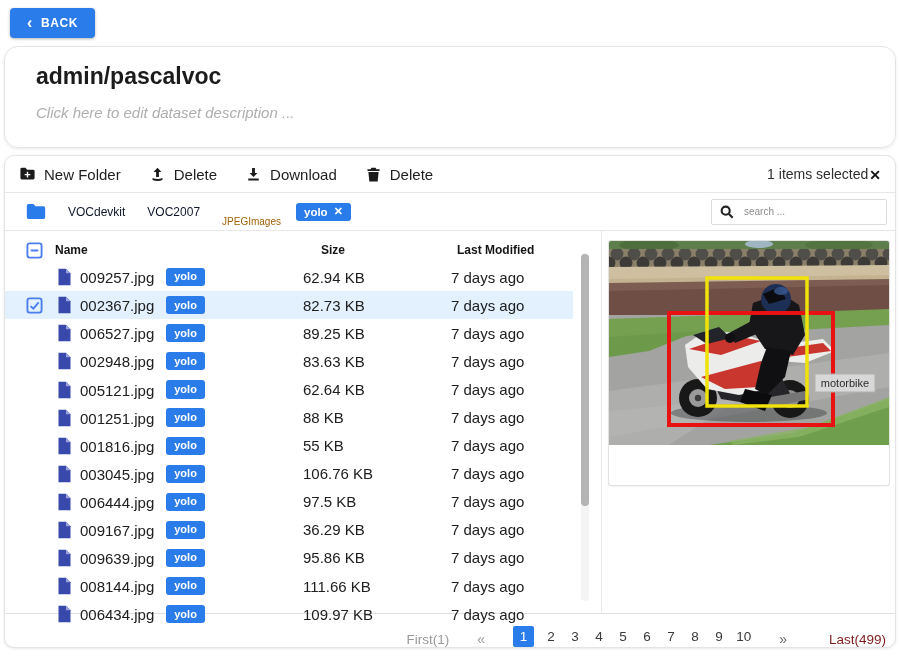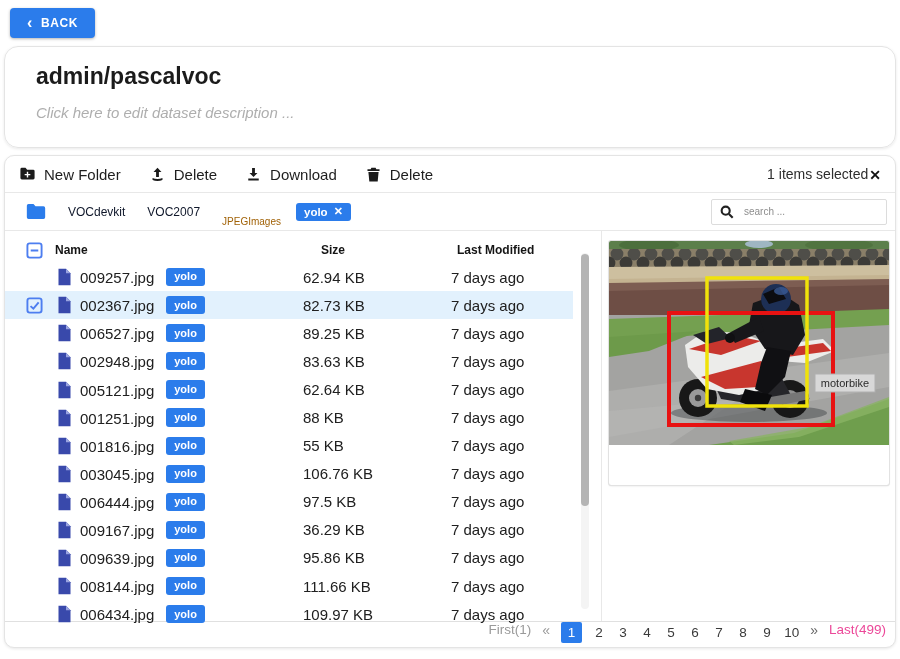--- a/index.html
+++ b/index.html
@@ -86,28 +86,28 @@
   .scrollbar .thumb{ position:absolute; top:1px; left:0; width:8px; height:252px; background:#b4b4b4; border-radius:4px; }
   
   .preview{ flex:1; padding:10px 7px; }
   .photo{
     width:280px; height:244px; margin:0 auto; border-radius:2px; overflow:hidden;
     box-shadow:0 0 0 1px #e2e2e2, 0 1px 2px rgba(0,0,0,.15);
   }
   .photo svg{ display:block; }
   
   .pagination{
-    height:26px; flex:none; border-top:1px solid #e0e0e0;
-    display:flex; align-items:flex-start; justify-content:flex-end; gap:11px;
+    height:34px; flex:none; border-top:1px solid #e0e0e0;
+    display:flex; align-items:flex-end; justify-content:flex-end; gap:28px;
     padding-right:9px; font-size:13.5px; color:#3a3a3a;
   }
   .pg-first{ color:#9a9a9a; cursor:pointer; }
   .pg-prev{ color:#9a9a9a; font-size:14px; cursor:pointer; }
   .pg-next{ color:#666; font-size:14px; cursor:pointer; }
-  .pg-last{ color:#ec4899; cursor:pointer; }
+  .pg-last{ color:#7f1d1d; cursor:pointer;margin-left:14px; }
   .pages{ display:flex; align-items:center; gap:10px; }
   .page{ min-width:14px; text-align:center; color:#3a3a3a; cursor:pointer; }
   .page.active{
     background:#2b7ceb; color:#fff; min-width:21px; height:21px;
     line-height:21px; border-radius:2px;
   }
 </style>
 </head>
 <body>
 

